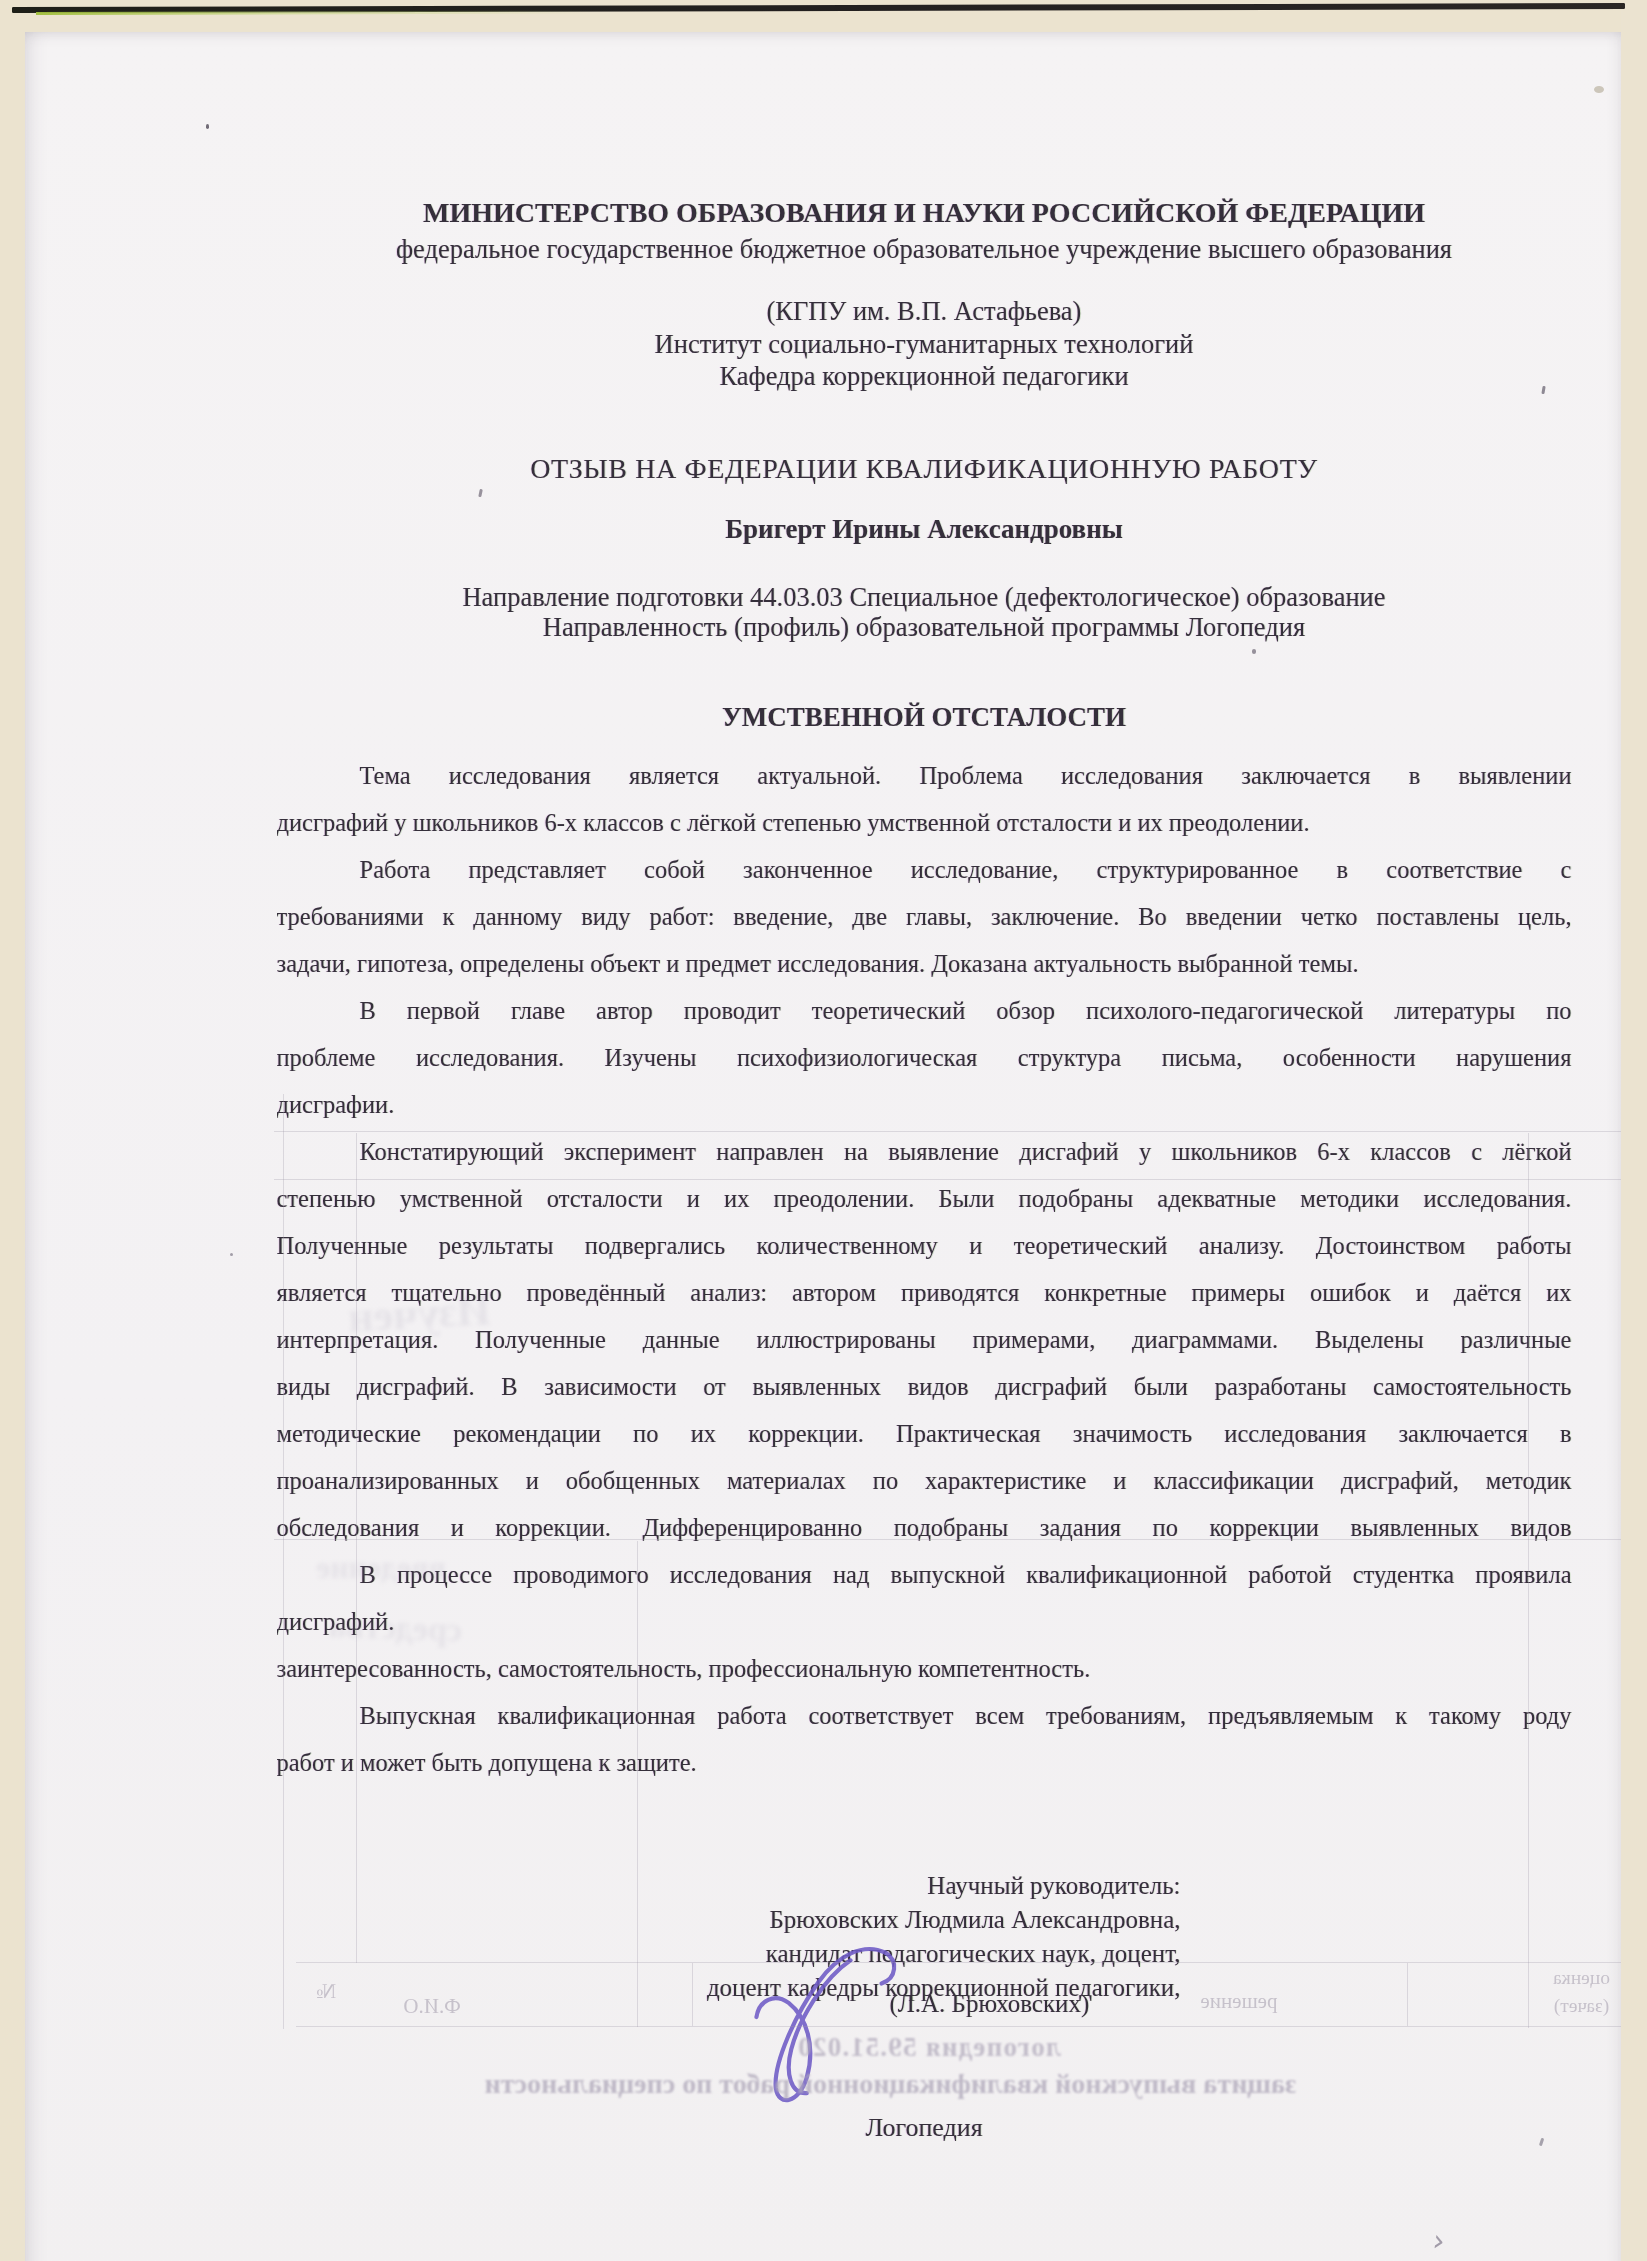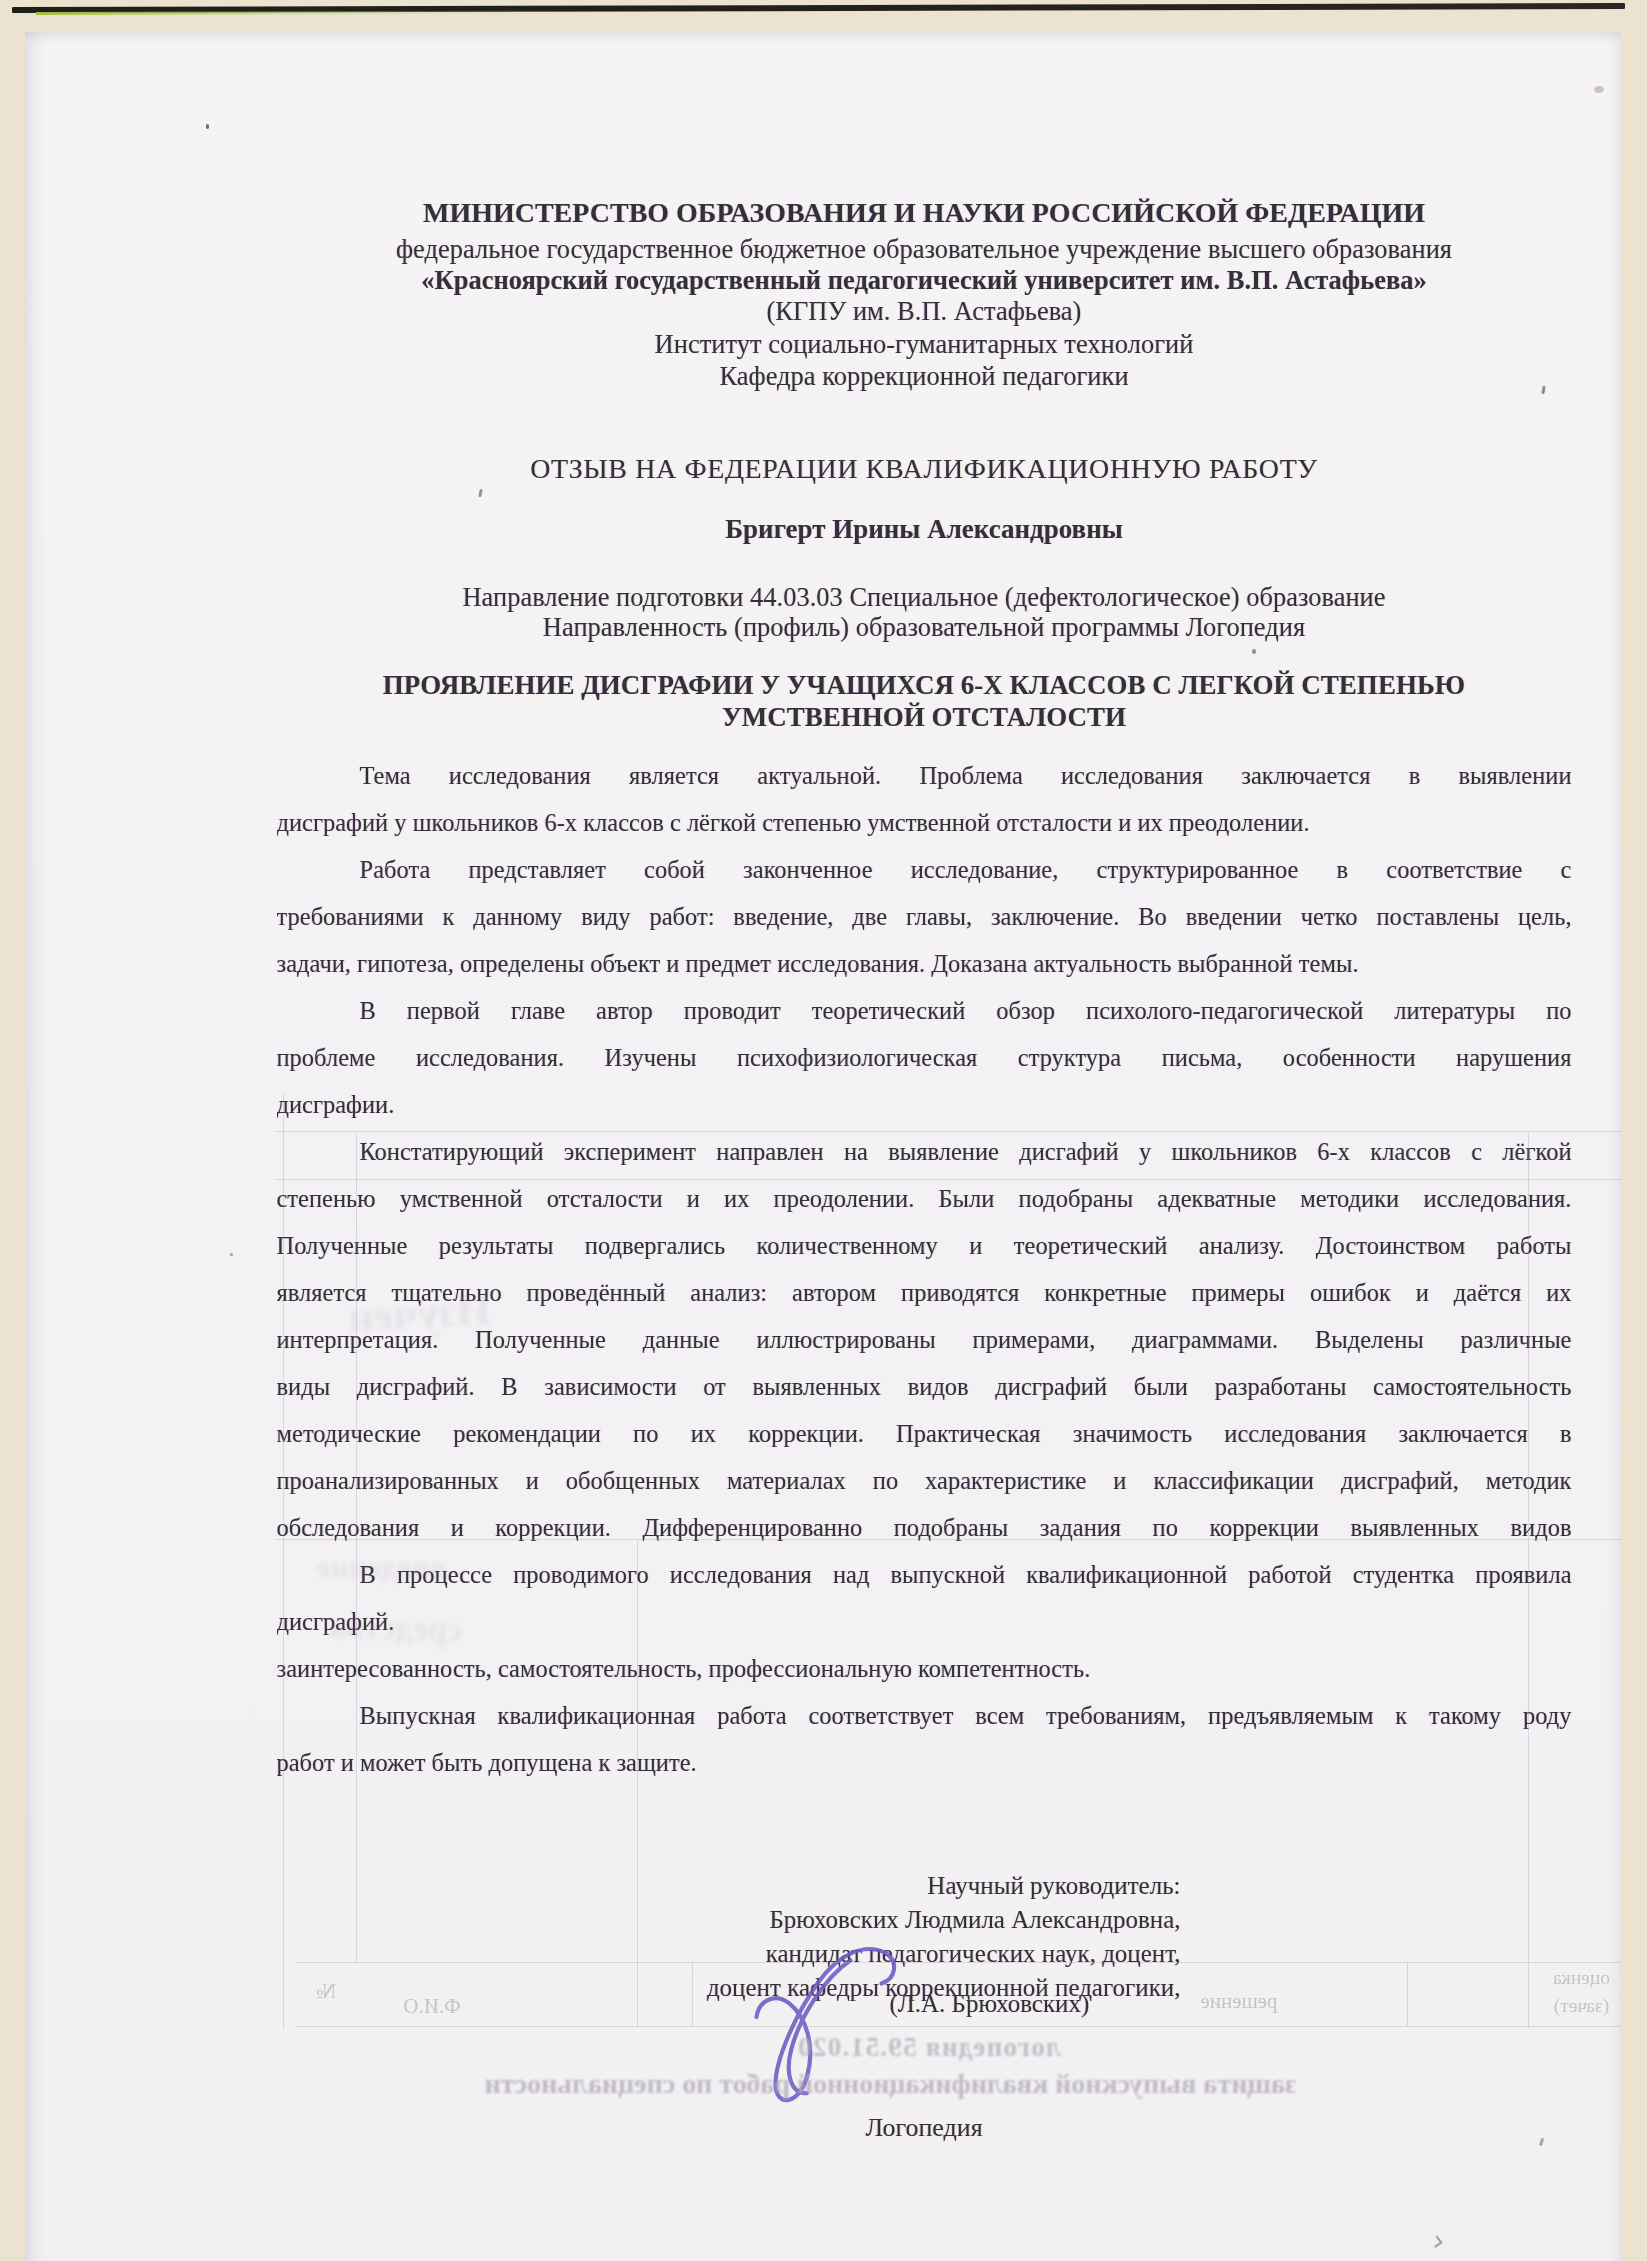--- a/index.html
+++ b/index.html
@@ -108,30 +108,28 @@
 </style>
 </head>
 <body>
 
 <div class="left-strip"></div>
 
 <div class="page">
 
   <div class="ctr ink b h0">МИНИСТЕРСТВО ОБРАЗОВАНИЯ И НАУКИ РОССИЙСКОЙ ФЕДЕРАЦИИ</div>
   <div class="ctr ink h1">федеральное государственное бюджетное образовательное учреждение высшего образования</div>
-  <div class="ctr ink b h2">«Красноярский государственный педагогический университет им. В.П. Астафьева»</div>
   <div class="ctr ink h3">(КГПУ им. В.П. Астафьева)</div>
   <div class="ctr ink h4">Институт социально-гуманитарных технологий</div>
   <div class="ctr ink h5">Кафедра коррекционной педагогики</div>
 
   <div class="ctr ink otzyv">ОТЗЫВ НА ФЕДЕРАЦИИ КВАЛИФИКАЦИОННУЮ РАБОТУ</div>
   <div class="ctr ink b student">Бригерт Ирины Александровны</div>
   <div class="ctr ink prog0">Направление подготовки 44.03.03 Специальное (дефектологическое) образование</div>
   <div class="ctr ink prog1">Направленность (профиль) образовательной программы Логопедия</div>
-  <div class="ctr ink b title0">ПРОЯВЛЕНИЕ ДИСГРАФИИ У УЧАЩИХСЯ  6-Х КЛАССОВ С ЛЕГКОЙ СТЕПЕНЬЮ</div>
   <div class="ctr ink b title1">УМСТВЕННОЙ ОТСТАЛОСТИ</div>
 
   <div class="bodytext">
     <div class="ln ink first">Тема исследования является актуальной. Проблема исследования заключается в выявлении</div>
     <div class="ln ink last">дисграфий у школьников 6-х классов с лёгкой степенью умственной отсталости и их преодолении.</div>
     <div class="ln ink first">Работа представляет собой законченное исследование, структурированное в соответствие с</div>
     <div class="ln ink">требованиями к данному виду работ: введение, две главы, заключение. Во введении четко поставлены цель,</div>
     <div class="ln ink last">задачи, гипотеза, определены объект и предмет исследования. Доказана актуальность выбранной темы.</div>
     <div class="ln ink first">В первой главе автор проводит теоретический обзор психолого-педагогической литературы по</div>
     <div class="ln ink">проблеме исследования. Изучены психофизиологическая структура письма, особенности нарушения</div>

